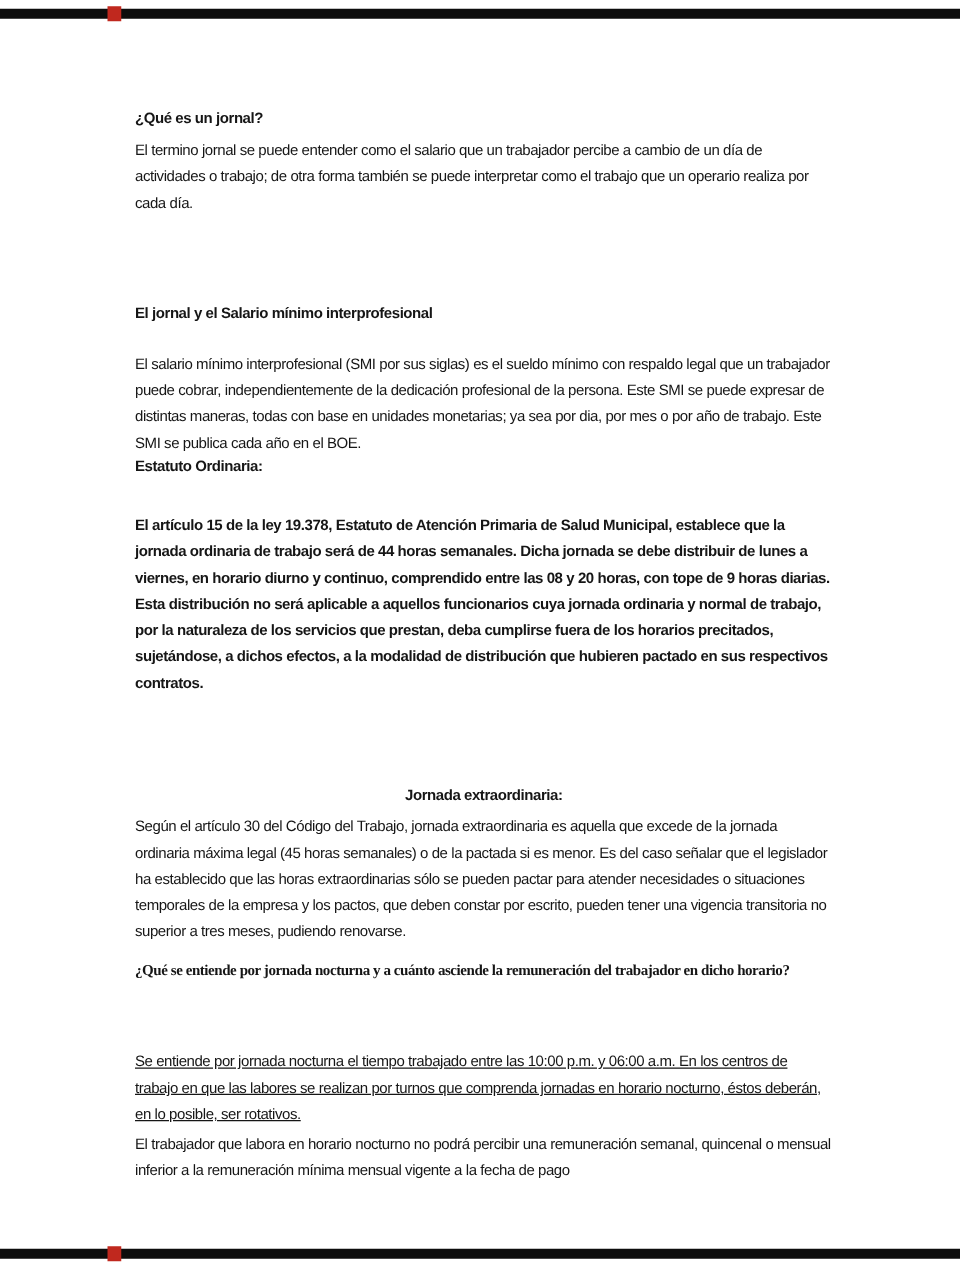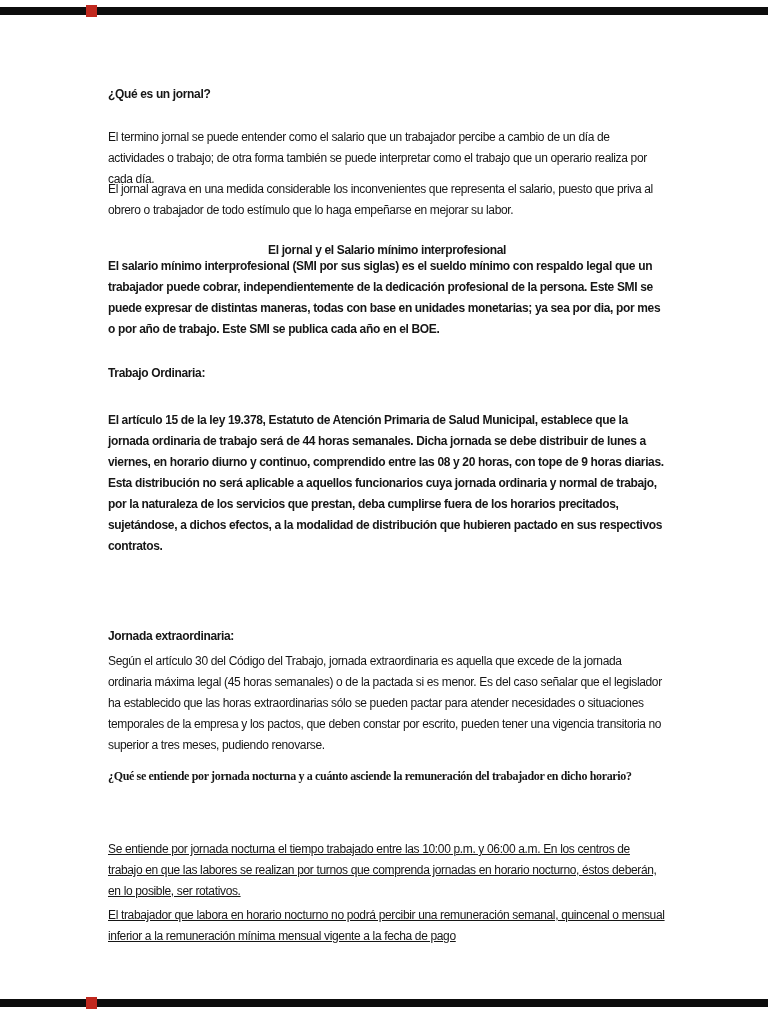--- a/index.html
+++ b/index.html
@@ -48,47 +48,46 @@
     white-space: normal;
   }
   .doc-heading {
     font-weight: 700;
   }
   .doc-para {
     font-weight: 400;
   }
   
   .b1  { top: 84px;  }
-  .b2  { top: 110px; margin-top: 17px; }
+  .b2  { top: 110px; }
   .b3  { top: 179px; }
-  .b4  { top: 240px; text-align: center; }
-  .b5  { top: 256px; font-weight: bold; }
+  .b4  { top: 240px; }
+  .b5  { top: 281px; }
   .b6  { top: 363px; }
   .b7  { top: 410px; font-weight: bold; }
   .b8  { top: 553px; }
-  .b9  { top: 626px; }
+  .b9  { top: 626px; text-align: center; }
   .b10 { top: 651px; }
   .b11 { top: 766px; font-family: Liberation Serif, serif; }
   .b12 { top: 839px; text-decoration: underline; }
-  .b13 { top: 905px; text-decoration: underline; }
+  .b13 { top: 905px; }
 </style>
 </head>
 <body>
 
 <div class="viewer">
 
   <div class="page-gap top"></div>
   <div class="bookmark top"></div>
 
   <div class="doc-block doc-heading b1">¿Qué es un jornal?</div>
   <div class="doc-block doc-para    b2">El termino jornal se puede entender como el salario que un trabajador percibe a cambio de un día de actividades o trabajo; de otra forma también se puede interpretar como el trabajo que un operario realiza por cada día.</div>
-  <div class="doc-block doc-para    b3">El jornal agrava en una medida considerable los inconvenientes que representa el salario, puesto que priva al obrero o trabajador de todo estímulo que lo haga empeñarse en mejorar su labor.</div>
   <div class="doc-block doc-heading b4">El jornal y el Salario mínimo interprofesional</div>
   <div class="doc-block doc-para    b5">El salario mínimo interprofesional (SMI por sus siglas) es el sueldo mínimo con respaldo legal que un trabajador puede cobrar, independientemente de la dedicación profesional de la persona. Este SMI se puede expresar de distintas maneras, todas con base en unidades monetarias; ya sea por dia, por mes o por año de trabajo. Este SMI se publica cada año en el BOE.</div>
-  <div class="doc-block doc-heading b6">Trabajo Ordinaria:</div>
+  <div class="doc-block doc-heading b6">Estatuto Ordinaria:</div>
   <div class="doc-block doc-para    b7">El artículo 15 de la ley 19.378, Estatuto de Atención Primaria de Salud Municipal, establece que la jornada ordinaria de trabajo será de 44 horas semanales. Dicha jornada se debe distribuir de lunes a viernes, en horario diurno y continuo, comprendido entre las 08 y 20 horas, con tope de 9 horas diarias. Esta distribución no será aplicable a aquellos funcionarios cuya jornada ordinaria y normal de trabajo, por la naturaleza de los servicios que prestan, deba cumplirse fuera de los horarios precitados, sujetándose, a dichos efectos, a la modalidad de distribución que hubieren pactado en sus respectivos contratos.</div>
   <div class="doc-block doc-heading b9">Jornada extraordinaria:</div>
   <div class="doc-block doc-para    b10">Según el artículo 30 del Código del Trabajo, jornada extraordinaria es aquella que excede de la jornada ordinaria máxima legal (45 horas semanales) o de la pactada si es menor. Es del caso señalar que el legislador ha establecido que las horas extraordinarias sólo se pueden pactar para atender necesidades o situaciones temporales de la empresa y los pactos, que deben constar por escrito, pueden tener una vigencia transitoria no superior a tres meses, pudiendo renovarse.</div>
   <div class="doc-block doc-heading b11">¿Qué se entiende por jornada nocturna y a cuánto asciende la remuneración del trabajador en dicho horario?</div>
   <div class="doc-block doc-para    b12">Se entiende por jornada nocturna el tiempo trabajado entre las 10:00 p.m. y 06:00 a.m. En los centros de trabajo en que las labores se realizan por turnos que comprenda jornadas en horario nocturno, éstos deberán, en lo posible, ser rotativos.</div>
   <div class="doc-block doc-para    b13">El trabajador que labora en horario nocturno no podrá percibir una remuneración  semanal, quincenal o mensual inferior a la remuneración mínima mensual vigente a la fecha de pago</div>
 
   <div class="page-gap bottom"></div>
   <div class="bookmark bottom"></div>
 

